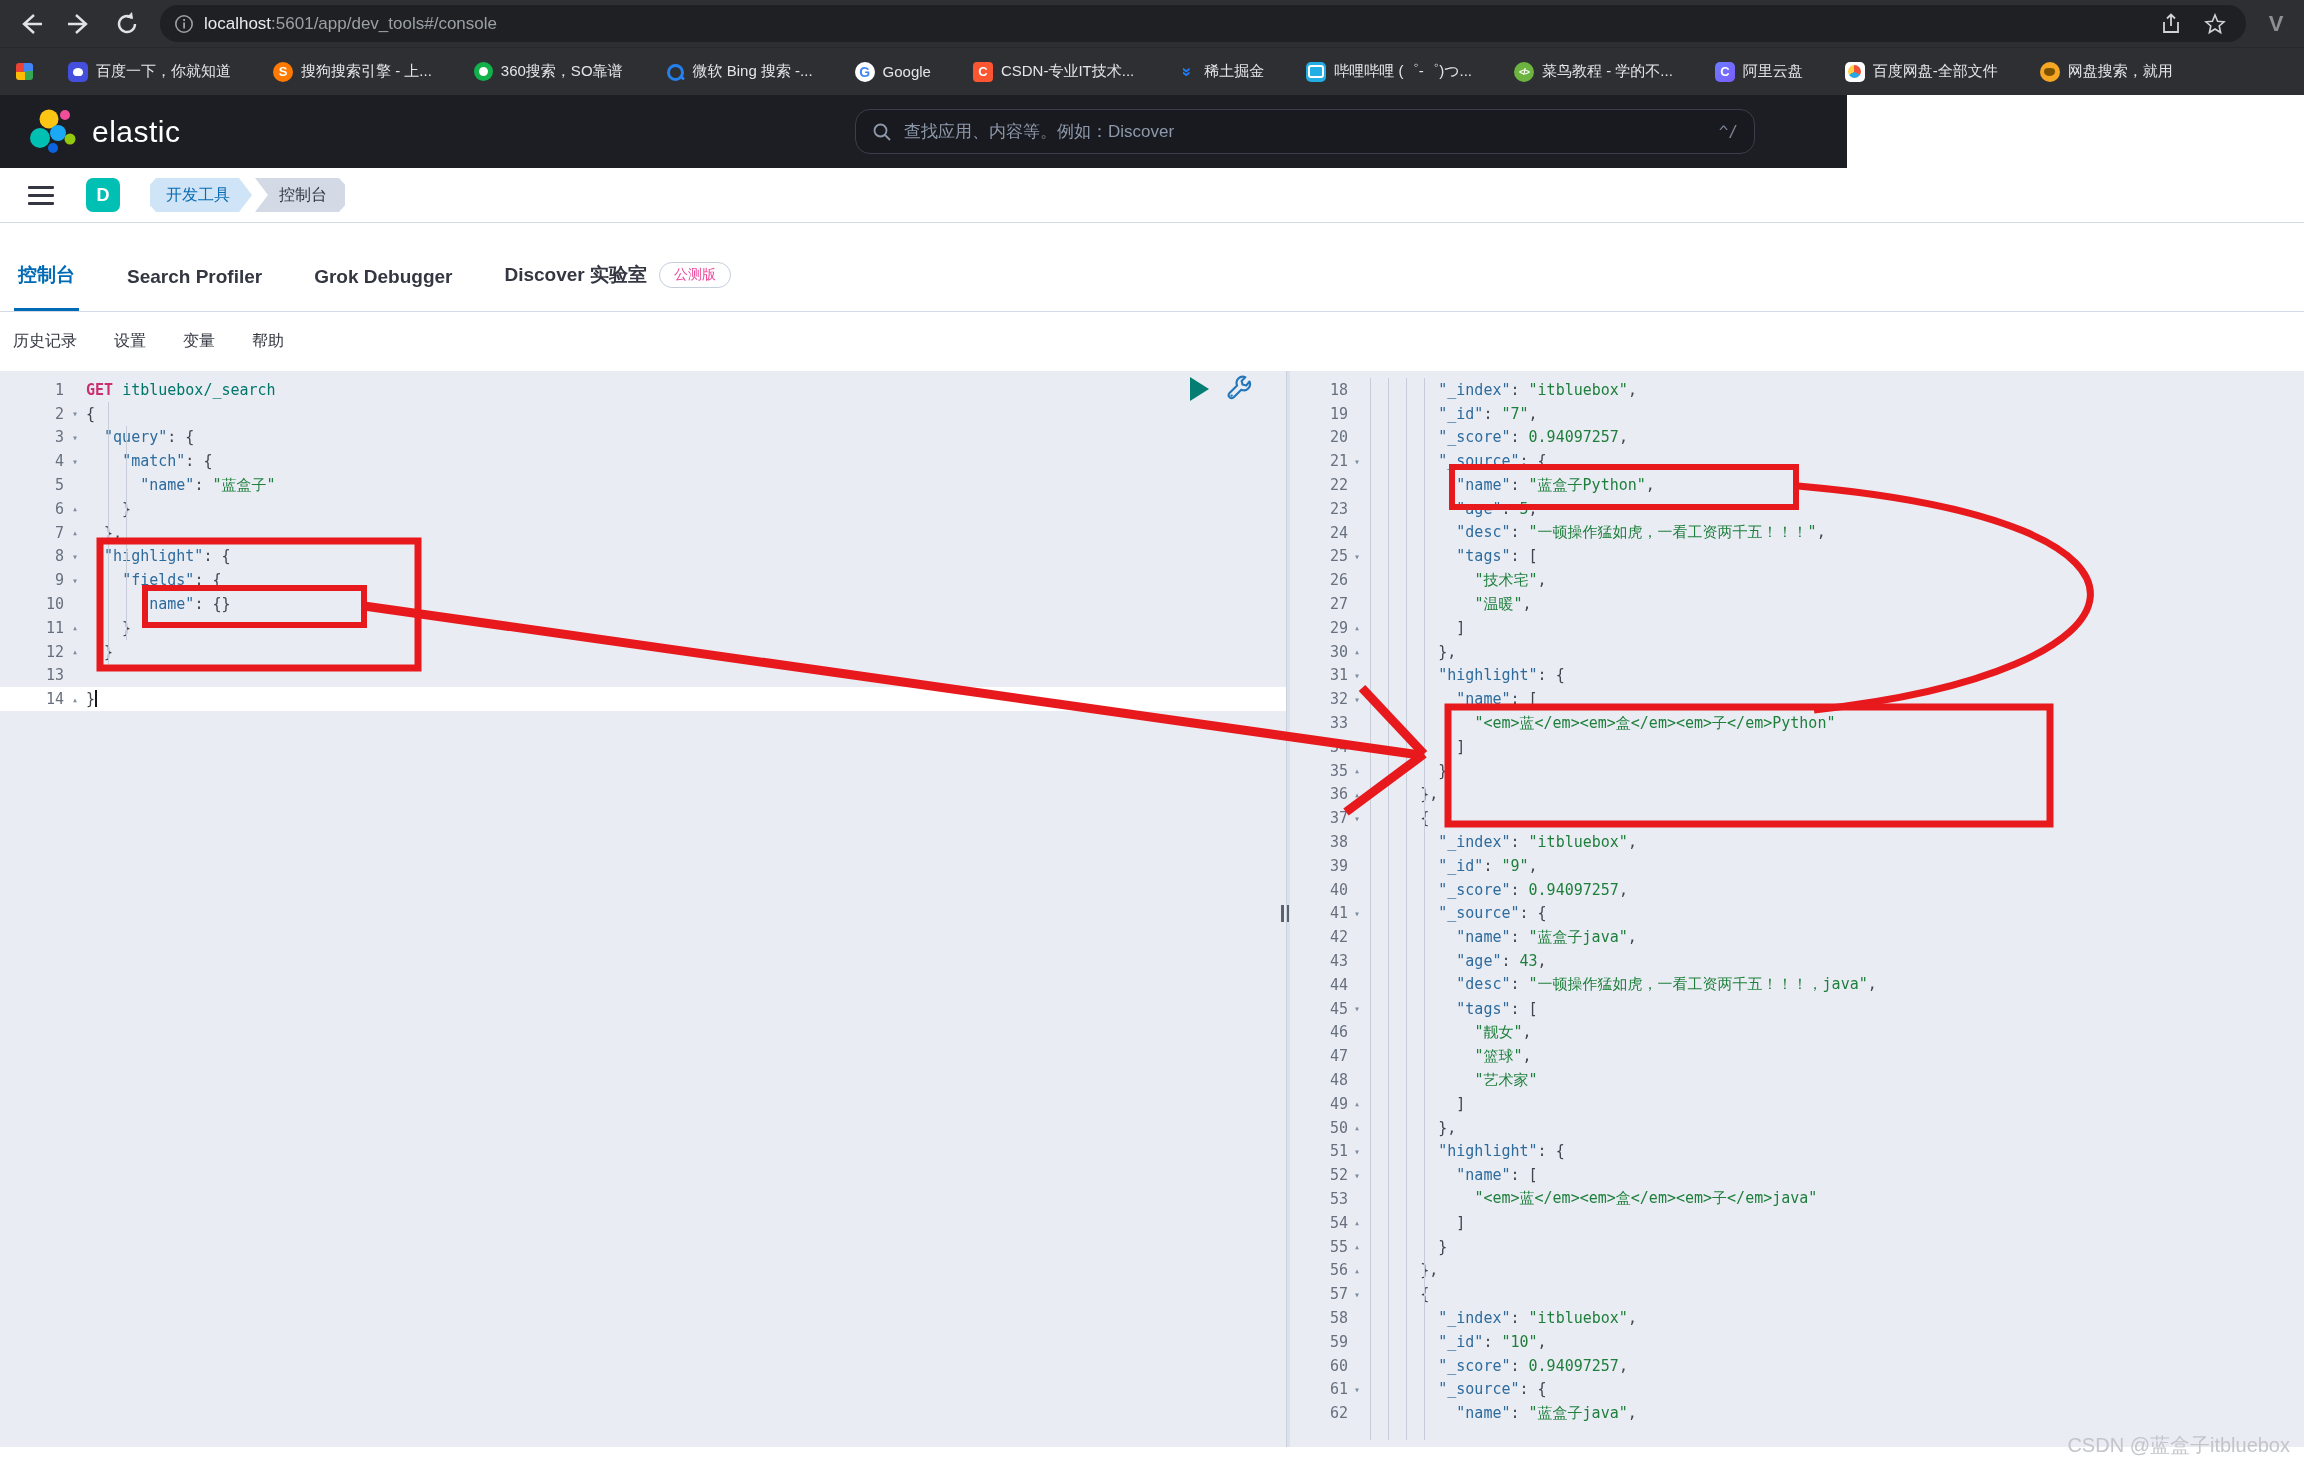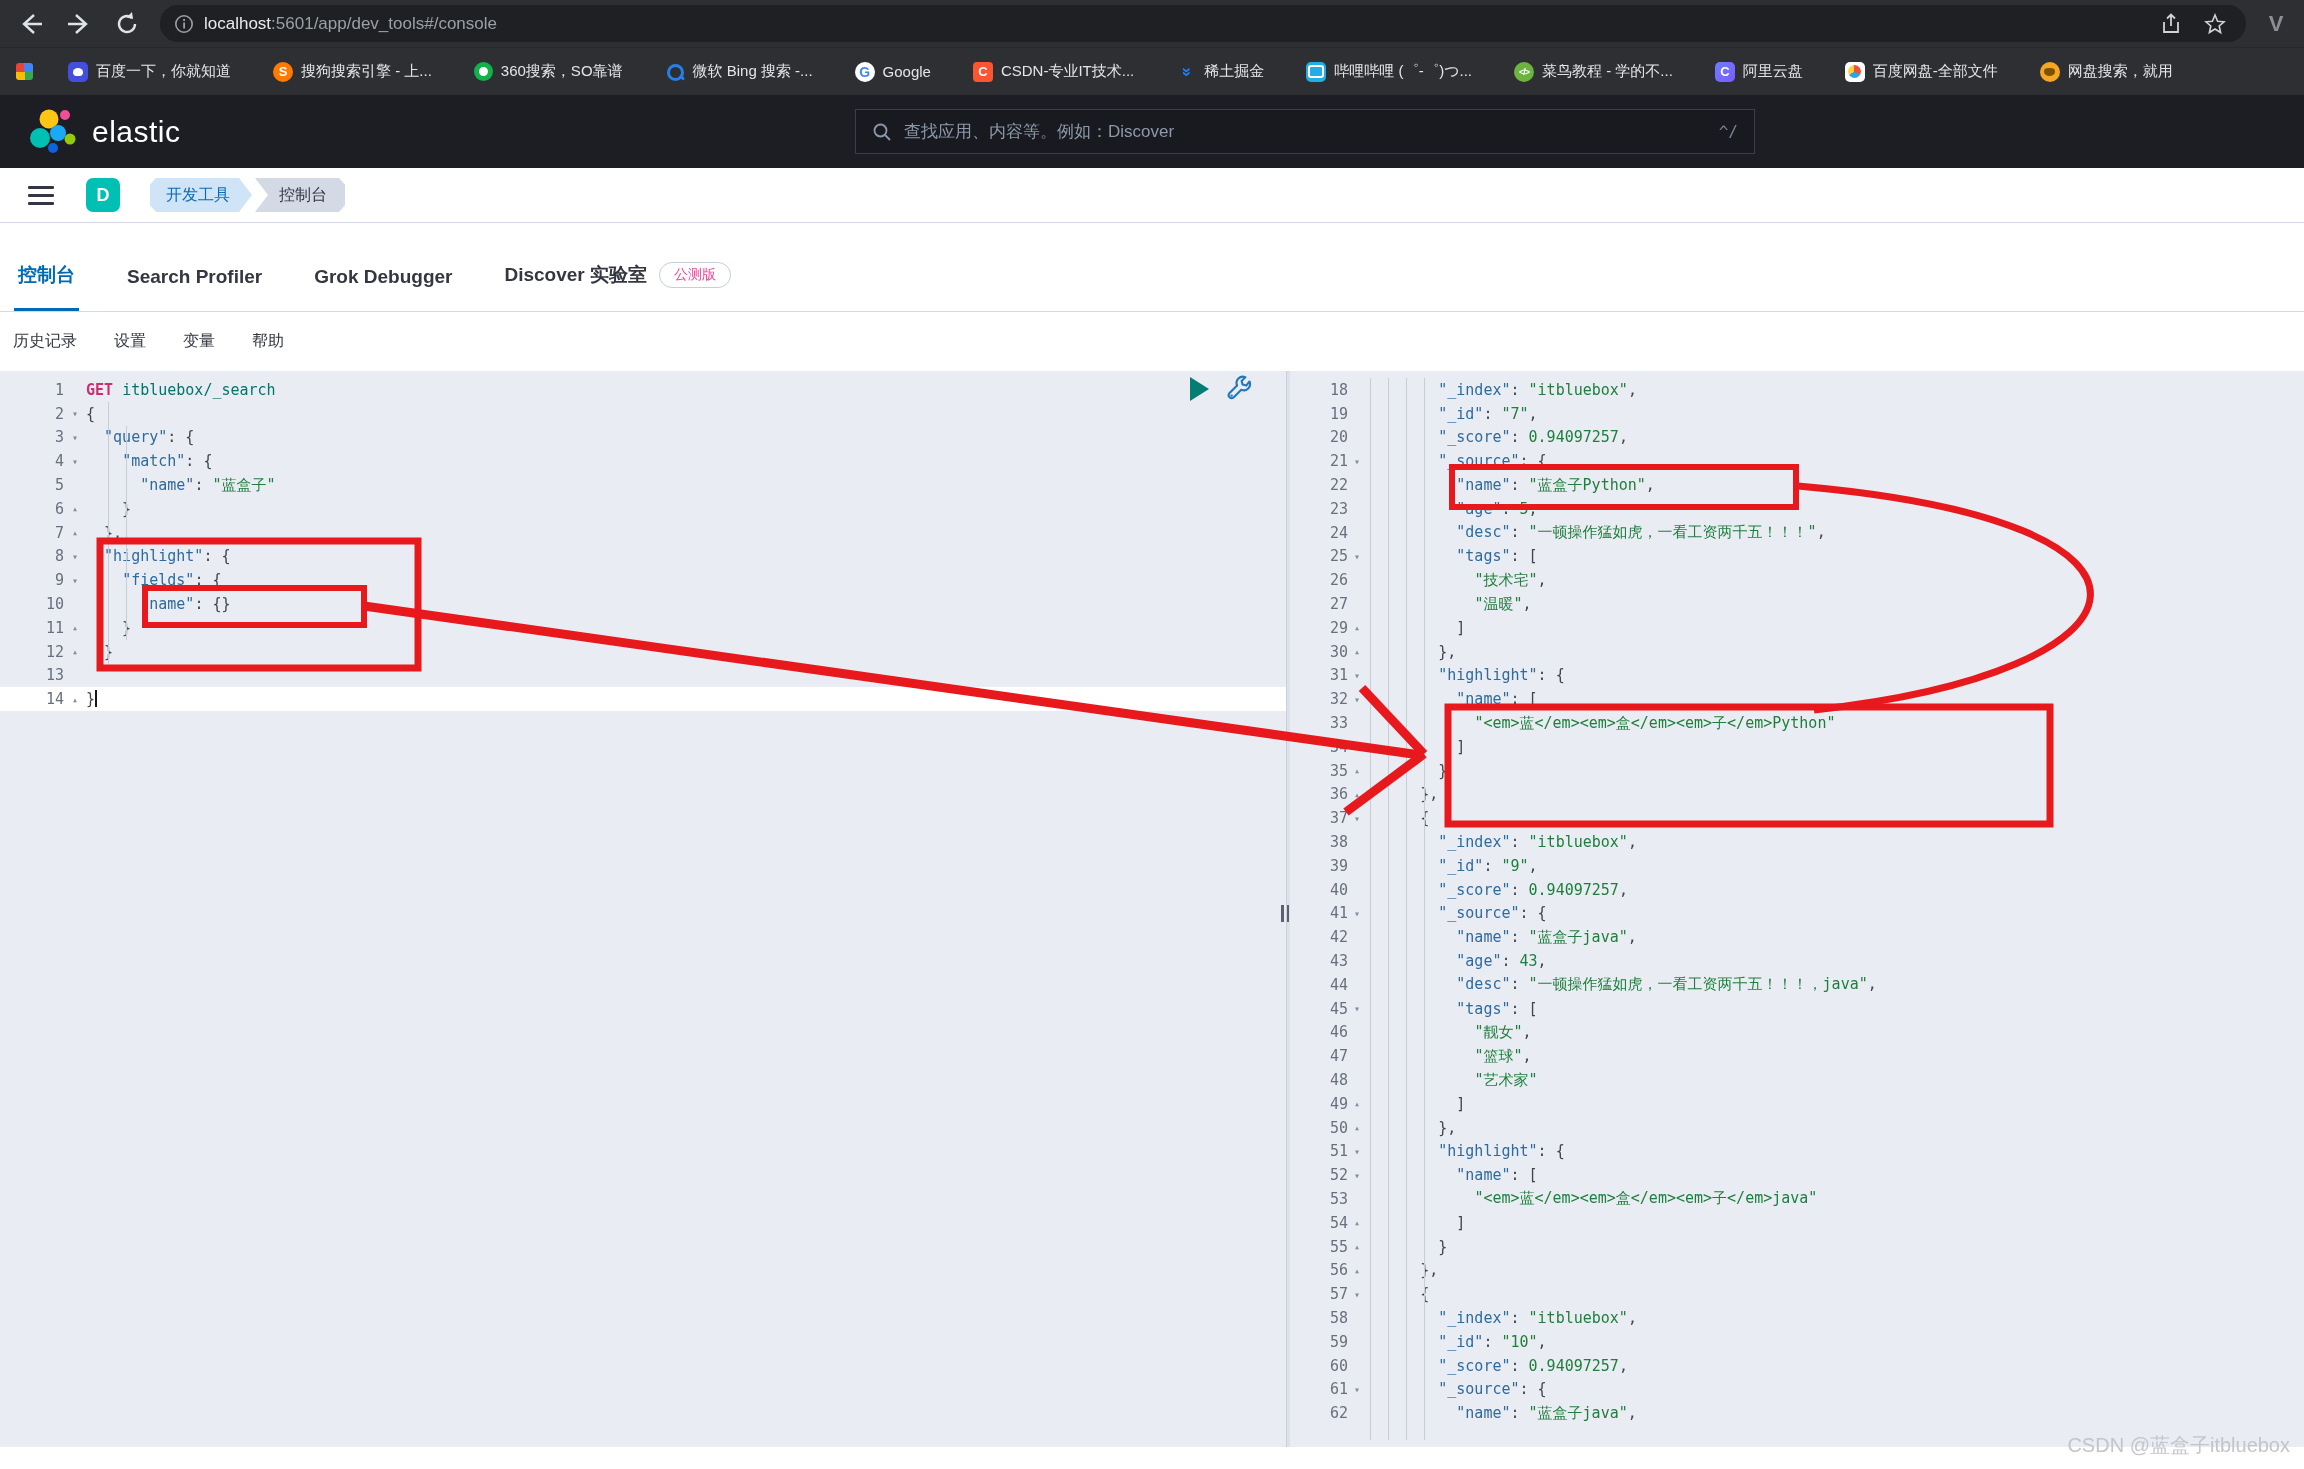--- a/index.html
+++ b/index.html
@@ -43,26 +43,26 @@
   .fav-bili::after { content:""; width:12px; height:9px; border:2px solid #fff; border-radius:3px; }
   .fav-cainiao { background:#6cb33f; border-radius:50%; color:#fff; font-size:9px; letter-spacing:-1px; }
   .fav-aliyun { background:linear-gradient(135deg,#6d7cff,#7a5cff); border-radius:5px; color:#fff; }
   .fav-baidupan { background:#fff; border-radius:5px; }
   .fav-baidupan::after { content:""; width:13px; height:13px; border-radius:50%;
     background:conic-gradient(#f0533a 0 33%, #2ca6e0 0 66%, #ffd043 0); }
   .fav-monkey { background:#f5a623; border-radius:50%; }
   .fav-monkey::after { content:""; width:11px; height:8px; background:#7c5200; border-radius:50% 50% 60% 60%; }
 
   
-  #elastic-header { left:0; top:95px; width:2304px; height:73px; background:#1d1e24;
+  #elastic-header { left:0; top:95px; width:1847px; height:73px; background:#1d1e24;
     display:flex; align-items:center; }
   #elastic-logo { margin-left:28px; }
   #brand { color:#fff; font-size:30px; margin-left:12px; letter-spacing:.5px; }
   #global-search { position:absolute; left:855px; top:14px; width:900px; height:45px; background:#191a1f;
-    border:1px solid #3a3f4b; border-radius:0; display:flex; align-items:center; padding:0 16px; }
+    border:1px solid #3a3f4b; border-radius:15px; display:flex; align-items:center; padding:0 16px; }
   #global-search .ph { color:#8d99ab; font-size:17px; margin-left:12px; flex:1; }
   #search-hint { color:#798294; font-size:16px; font-family:"DejaVu Sans Mono",monospace; }
 
   
   #nav-row { left:0; top:168px; width:2304px; height:55px; background:#fff;
     border-bottom:1px solid #d3dae6; display:flex; align-items:center; }
   #hamburger { width:26px; margin-left:28px; display:flex; flex-direction:column; gap:5px; }
   #hamburger span { height:3px; background:#343741; border-radius:1px; }
   #space-avatar { width:34px; height:34px; background:#00bfb3; color:#fff; border-radius:7px;
     display:flex; align-items:center; justify-content:center; font-weight:bold; font-size:18px; margin-left:32px; }

